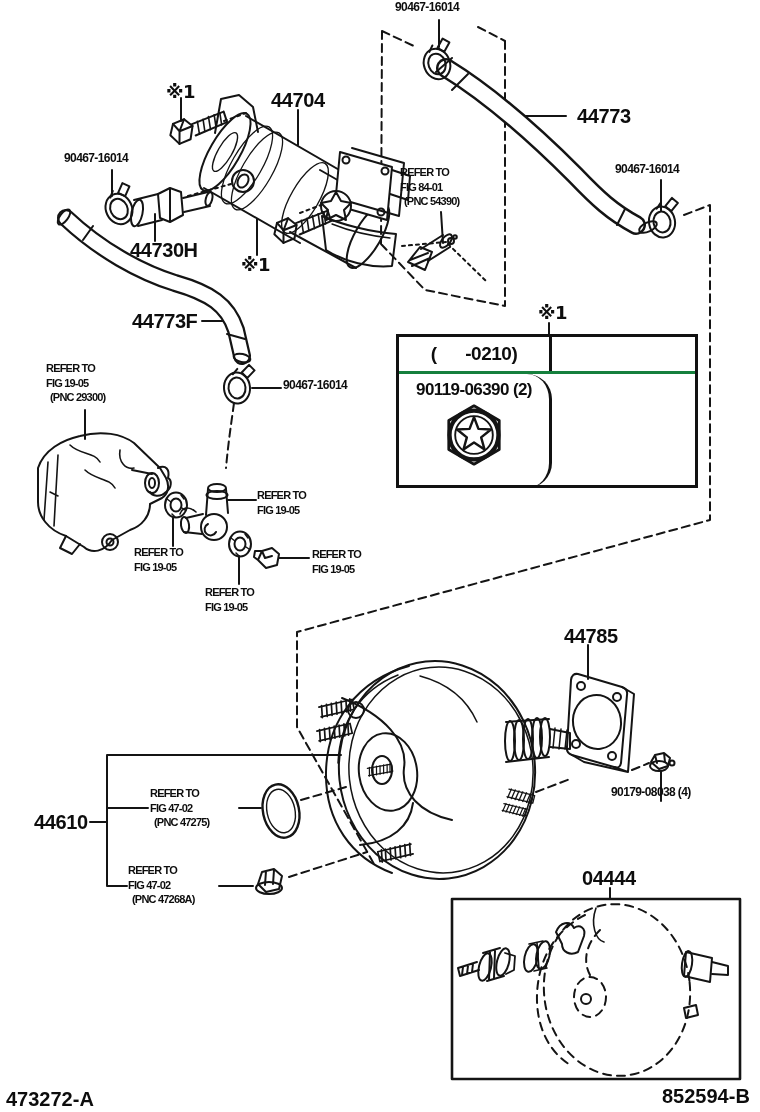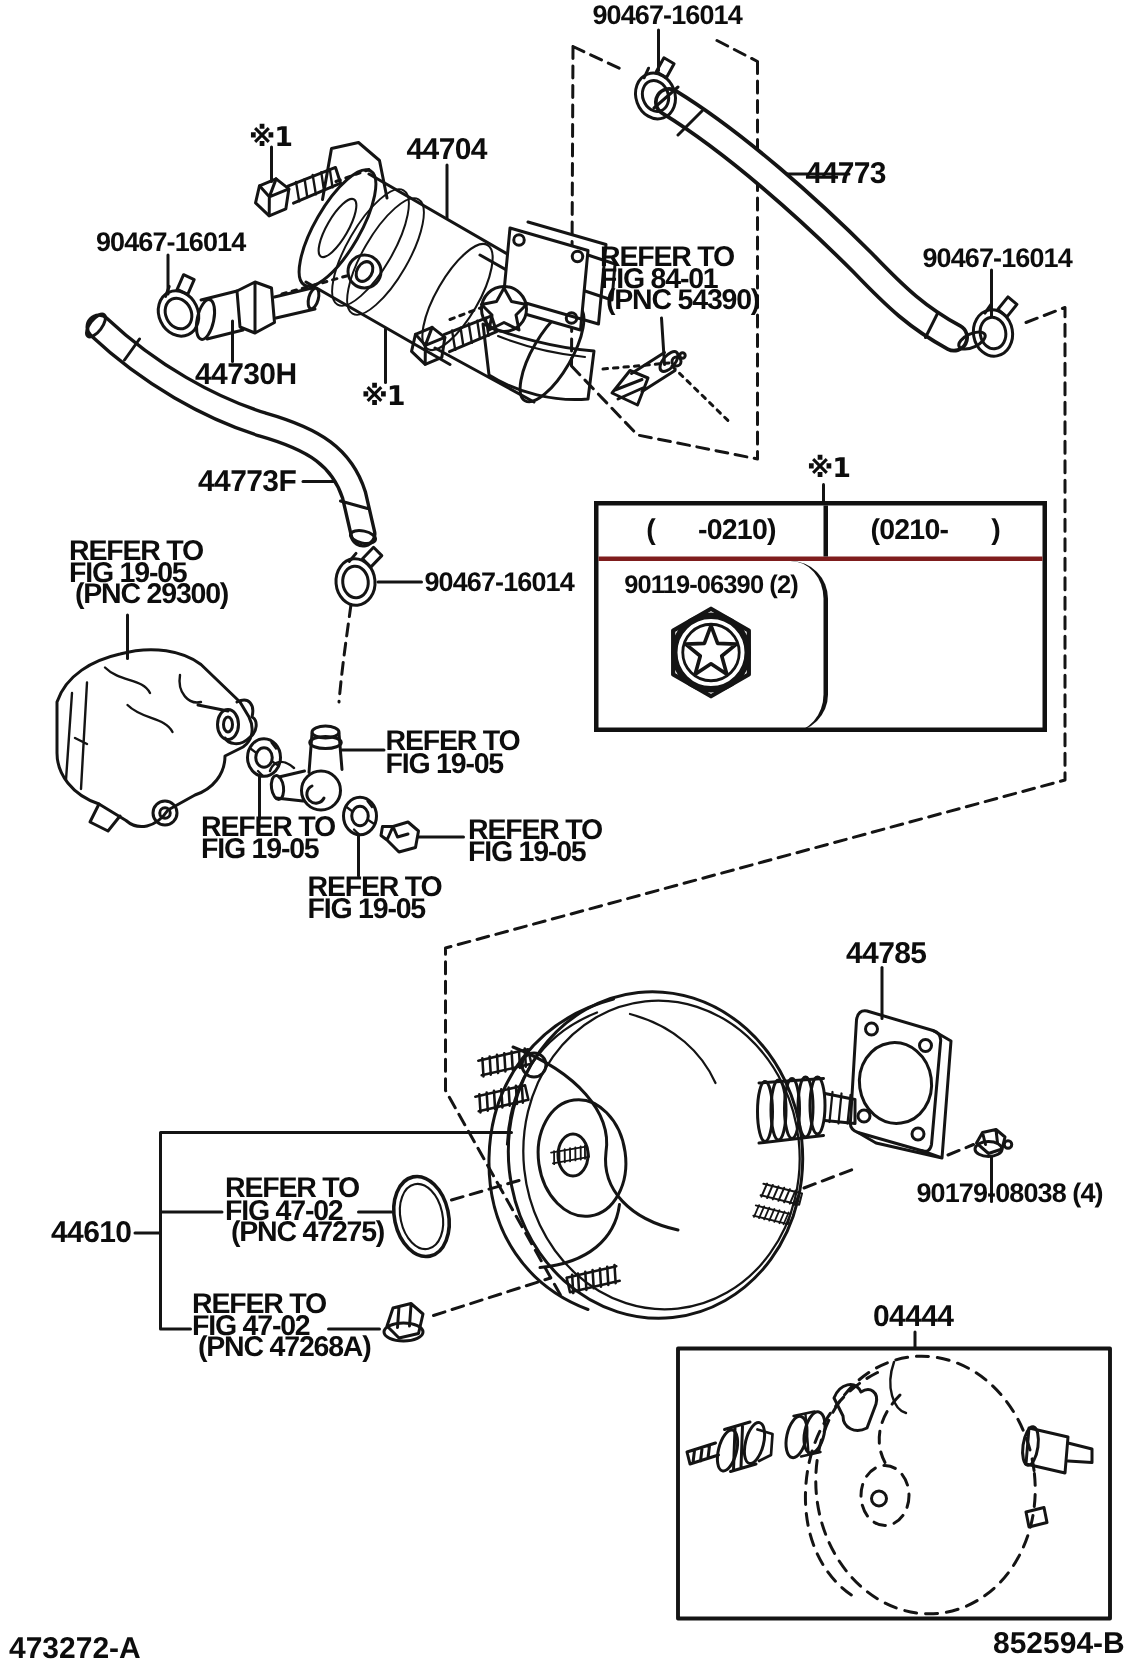--- a/index.html
+++ b/index.html
@@ -1,29 +1,29 @@
 <!DOCTYPE html>
 <html><head>
 <meta charset="utf-8">
 <style>
   html,body{margin:0;padding:0;background:#e8e8e8;}
   #stage{position:relative;width:760px;height:1112px;background:#fff;overflow:hidden;
          font-family:"Liberation Sans",sans-serif;color:#0d0d0d;}
   #art{position:absolute;left:0;top:0;}
-  .lbl{position:absolute;font-weight:bold;font-size:18px;line-height:1;
+  .lbl{position:absolute;font-weight:bold;font-size:12px;line-height:1;
        letter-spacing:-0.6px;white-space:nowrap;}
   .big{font-size:20px;letter-spacing:-0.4px;}
   .code{font-size:20px;letter-spacing:0px;}
   .star{font-family:"DejaVu Sans","Liberation Sans",sans-serif;font-size:18px;}
-  .ref{position:absolute;font-weight:bold;font-size:19px;line-height:14.5px;
+  .ref{position:absolute;font-weight:bold;font-size:11px;line-height:14.5px;
        letter-spacing:-0.8px;white-space:nowrap;}
   .ref .i{margin-left:4px;}
   .ptable{position:absolute;left:396px;top:334px;width:302px;height:154px;
           border:3px solid #111;box-sizing:border-box;background:#fff;}
-  .ptable .hdr{display:flex;height:34px;border-bottom:3px solid #7f1d1d;}
+  .ptable .hdr{display:flex;height:34px;border-bottom:3px solid #15803d;}
   .ptable .hdr .c{display:flex;align-items:center;justify-content:center;
           font-weight:bold;font-size:19px;white-space:pre;letter-spacing:-0.5px;}
   .ptable .c1{width:153px;flex:none;border-right:3px solid #111;box-sizing:border-box;}
   .ptable .c2{flex:1;}
   .ptable .bdy{display:flex;height:114px;}
   .ptable .bdy .c{display:flex;flex-direction:column;align-items:center;
           padding-top:6px;font-weight:bold;font-size:17px;letter-spacing:-0.6px;border-radius:25px;}
   .ptable .bdy svg{margin-top:3px;}
 </style>
 </head>
@@ -269,21 +269,21 @@
     <ellipse cx="687" cy="964" rx="5" ry="13" transform="rotate(8 687 964)"></ellipse>
     <path d="M712,962 L728,966 M712,974 L728,975 M728,966 L728,975"></path>
     <path d="M684,1008 L696,1005 L698,1015 L686,1018 Z"></path>
   </g>
 </g>
 </svg>
 
 <div class="lbl" style="left:395px;top:1px">90467-16014</div>
 <div class="lbl star" style="left:166px;top:83px">※1</div>
 <div class="lbl big" style="left:271px;top:90px">44704</div>
-<div class="lbl big" style="left:537px;top:106px">44773</div>
+<div class="lbl big" style="left:577px;top:106px">44773</div>
 <div class="lbl" style="left:64px;top:152px">90467-16014</div>
 <div class="lbl" style="left:615px;top:163px">90467-16014</div>
 <div class="lbl big" style="left:130px;top:240px">44730H</div>
 <div class="lbl star" style="left:241px;top:256px">※1</div>
 <div class="lbl big" style="left:132px;top:311px">44773F</div>
 <div class="lbl" style="left:283px;top:379px">90467-16014</div>
 <div class="lbl star" style="left:538px;top:304px">※1</div>
 <div class="lbl big" style="left:564px;top:626px">44785</div>
 <div class="lbl big" style="left:34px;top:812px">44610</div>
 <div class="lbl" style="left:611px;top:786px">90179-08038 (4)</div>
@@ -324,21 +324,20 @@
 </div>
 <div class="ref" style="left:128px;top:863px">
   <div>REFER TO</div>
   <div>FIG 47-02</div>
   <div class="i">(PNC 47268A)</div>
 </div>
 
 <div class="ptable">
   <div class="hdr">
     <div class="c c1">(      -0210)</div>
-    <div class="c c2">(0210-      )</div>
   </div>
   <div class="bdy">
     <div class="c c1">
       <span>90119-06390 (2)</span>
       <svg width="64" height="64" viewBox="-34 -34 68 68">
         <g stroke="#141414" fill="none" stroke-width="3" stroke-linejoin="round">
           <path d="M0,-31 L26.8,-15.5 L26.8,15.5 L0,31 L-26.8,15.5 L-26.8,-15.5 Z"></path>
           <circle r="26" stroke-width="4.5"></circle>
           <circle r="20" stroke-width="2"></circle>
           <path d="M0,-19 L4.7,-6.5 L18,-5.9 L7.6,2.5 L11.2,15.4 L0,8 L-11.2,15.4 L-7.6,2.5 L-18,-5.9 L-4.7,-6.5 Z" stroke-width="2.6"></path>

